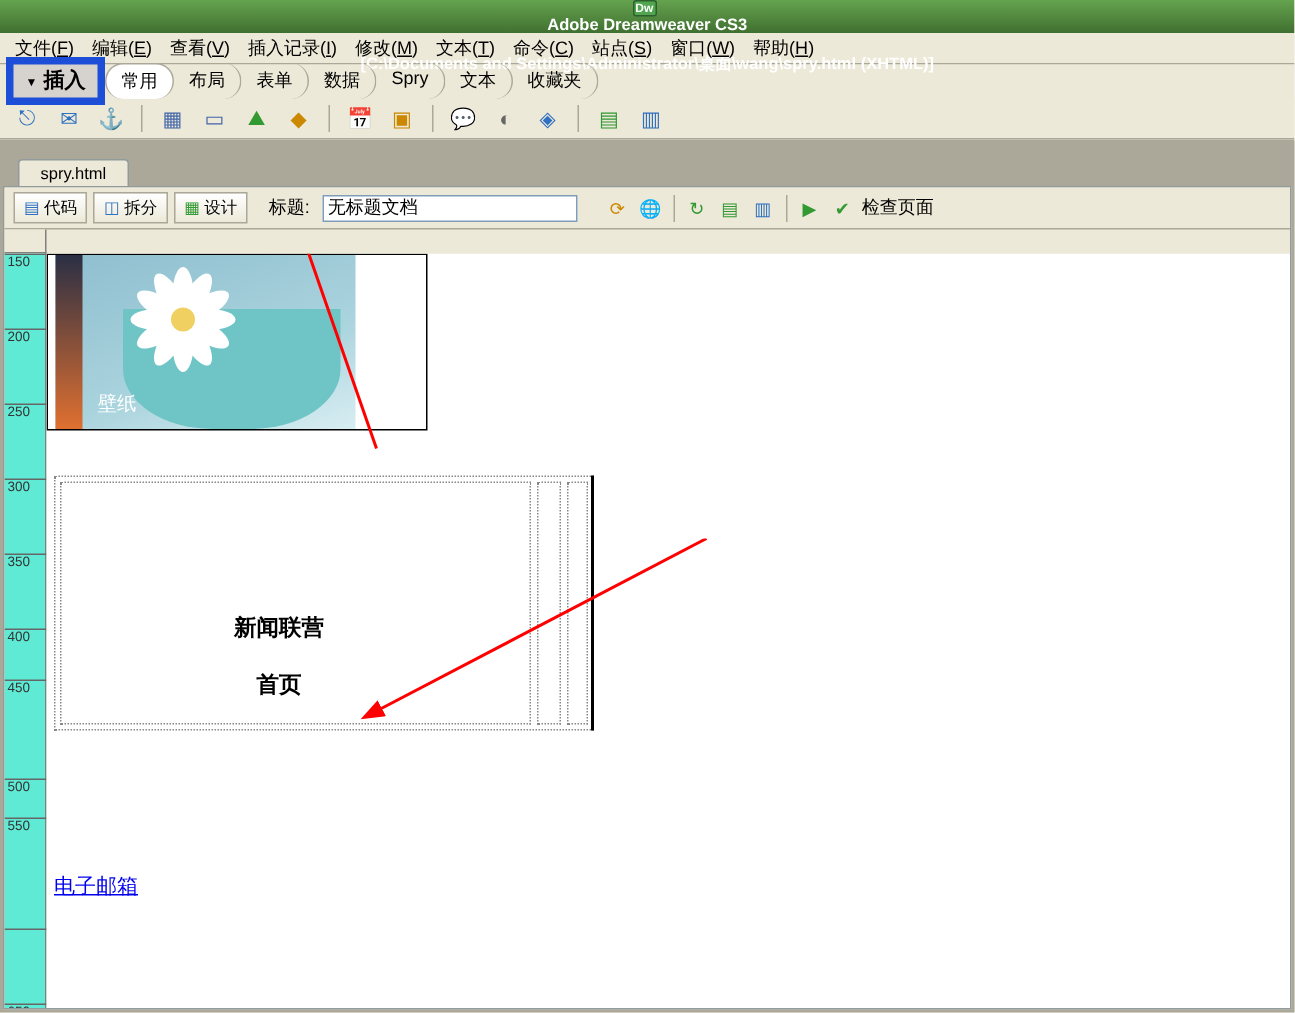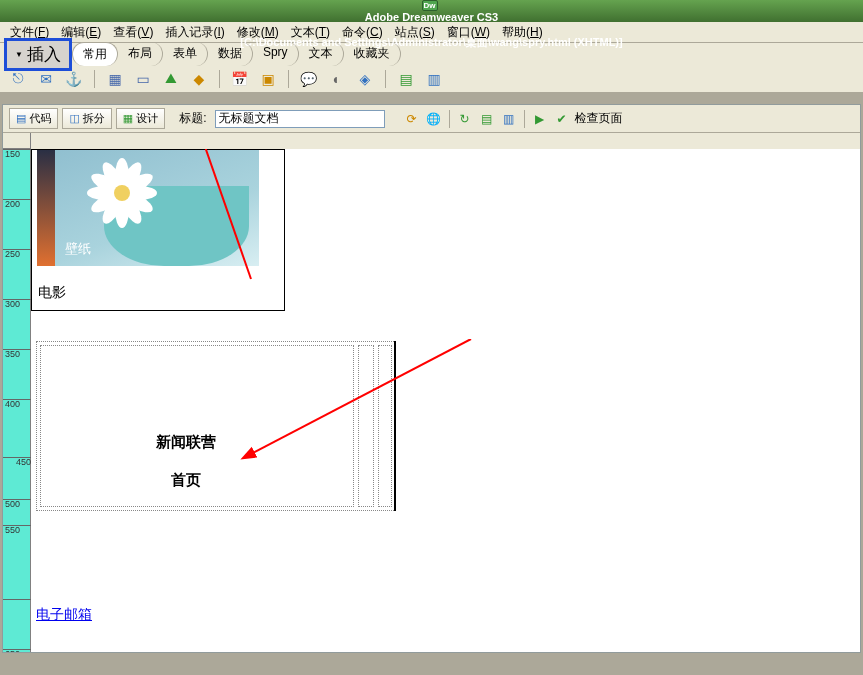--- a/index.html
+++ b/index.html
@@ -10,21 +10,21 @@
 .titlebar .dw-logo { width: 16px; height: 16px; background: #4FA64F; border: 1px solid #2d5f2d; display: flex; align-items: center; justify-content: center; font-size: 8px; margin-right: 4px; border-radius: 2px; }
 
 
 .menubar { background: #ECE9D8; height: 21px; display: flex; align-items: flex-start; padding: 0 4px; border-bottom: 1px solid #ACA899; }
 .menubar .menu-item { padding: 2px 6px; cursor: pointer; font-size: 12px; color: #000; }
 .menubar .menu-item u { text-decoration: underline; }
 
 
 .insert-bar { background: #ECE9D8; border-bottom: 1px solid #ACA899; }
 .insert-tabs { height: 22px; display: flex; align-items: center; padding-left: 4px; }
-.insert-label { background: #D6D3CE; padding: 2px 8px; font-size: 17px; border: 3px solid #1d4ed8; display:flex; align-items:center; gap:4px; }
+.insert-label { background: #D6D3CE; padding: 2px 8px; font-size: 14px; border: 5px solid #1d4ed8; display:flex; align-items:center; gap:4px;font-weight:bold; }
 .insert-label::before { content: "▼"; font-size: 8px; }
 .insert-tab { padding: 3px 10px; border-right: 1px solid #ACA899; font-size: 12px; cursor: pointer; border-radius: 12px; }
 .insert-tab.active { background: #fff; border: 1px solid #ACA899; border-bottom: none; }
 .insert-icons { height: 28px; background: #ECE9D8; display: flex; align-items: center; padding: 0 8px; gap: 8px; border-bottom: 1px solid #ACA899; }
 .tb-icon { width: 20px; height: 20px; display: flex; align-items: center; justify-content: center; cursor: pointer; font-size: 14px; border-radius:2px; }
 .tb-sep { width:1px; height:18px; background:#ACA899; margin:0 2px; }
 
 
 .doc-area { position: absolute; left: 0; right: 0; top: 94px; bottom: 0; background: #ACA899; padding-top: 10px; }
 .doc-tab-strip { height: 20px; display: flex; align-items: flex-end; padding-left: 12px; }
@@ -42,21 +42,21 @@
 .ruler-corner { width: 28px; height: 16px; background:#ECE9D8; border-right:1px solid #808080; border-bottom:1px solid #808080; }
 .ruler-h { height: 16px; background: #ECE9D8; border-bottom: 1px solid #808080; position: relative; overflow:hidden; font-size:9px; color:#333; }
 .ruler-v { width: 28px; background:#5eead4; border-right:1px solid #808080; position:relative; font-size:9px; color:#333; }
 .ruler-v .tick { position:absolute; left:0; width:28px; border-top:1px solid #666; text-align:left; padding-left:2px; line-height:9px; }
 .canvas-wrap { flex:1; display:flex; overflow:hidden; }
 .canvas-right { flex:1; display:flex; flex-direction:column; }
 .canvas { flex:1; background:#fff; position:relative; overflow:auto; }
 
 
 .spry-box { border: 1px solid #000; width: 254px; margin: 0 0 0 0; }
-.wallpaper { position: relative; width: 222px; height: 116px; margin: 0 0 0 5px; background: linear-gradient(160deg,#8fbecf 0%, #a9d3dd 60%, #d8eef2 100%); overflow:hidden; }
+.wallpaper { position: relative; width: 200px; height: 116px; margin: 0 0 0 5px; background: linear-gradient(160deg,#8fbecf 0%, #a9d3dd 60%, #d8eef2 100%); overflow:hidden; }
 .wallpaper::before { content:""; position:absolute; left:-18px; top:0; width:36px; height:100%; background:linear-gradient(#2a2f44,#e07030); }
 .cup { position:absolute; right:10px; bottom:0; width:145px; height:80px; background:#6fc5c5; border-radius: 0 0 60px 60px / 0 0 40px 40px; }
 .flower { position:absolute; left:50px; top:8px; width:70px; height:70px; }
 .flower .center { position:absolute; left:27px; top:27px; width:16px; height:16px; background:#f0d060; border-radius:50%; }
 .flower .petal { position:absolute; width:14px; height:30px; background:#fff; border-radius:50% 50% 50% 50% / 60% 60% 40% 40%; left:28px; top:0; transform-origin: 7px 35px; }
 .wallpaper .cap-text { position:absolute; left:28px; bottom:8px; color:#fff; font-size:13px; }
 .movie-label { padding: 18px 6px 8px; font-size: 14px; }
 
 .table-box { margin: 30px 0 0 5px; width: 360px; height: 170px; position:relative; }
 .table-box .outer { width:360px; height:170px; border:1px dotted #888; position:absolute; }
@@ -128,20 +128,23 @@
       <div class="tb-icon" style="color: rgb(48, 112, 192);">💬</div>
       <div class="tb-icon" style="color: rgb(102, 102, 102);">◐</div>
       <div class="tb-icon" style="color: rgb(48, 112, 192);">◈</div>
       <div class="tb-sep"></div>
       <div class="tb-icon" style="color: rgb(51, 153, 51);">▤</div>
       <div class="tb-icon" style="color: rgb(48, 112, 192);">▥</div>
     </div>
 </div>
 
 <div class="doc-area">
+  <div class="doc-tab-strip">
+    <div class="doc-tab">spry.html</div>
+  </div>
   <div class="doc-panel">
     <div class="doc-toolbar">
       <div class="btn">
           <span style="color:#3070c0">▤</span>
           <span>代码</span>
         </div>
       <div class="btn">
           <span style="color:#3070c0">◫</span>
           <span>拆分</span>
         </div>
@@ -169,21 +172,21 @@
       <div class="ruler-h" id="ruler-h"></div>
     </div>
     <div class="canvas-wrap">
       <div class="ruler-v" id="ruler-v">
           <div class="tick" style="top: 0px;">150</div>
           <div class="tick" style="top: 50px;">200</div>
           <div class="tick" style="top: 100px;">250</div>
           <div class="tick" style="top: 150px;">300</div>
           <div class="tick" style="top: 200px;">350</div>
           <div class="tick" style="top: 250px;">400</div>
-          <div class="tick" style="top: 308px; text-align: right;">450</div>
+          <div class="tick" style="top: 284px;">450</div>
           <div class="tick" style="top: 350px;">500</div>
           <div class="tick" style="top: 376px;">550</div>
           <div class="tick" style="top: 450px; padding-left: 35px;">600</div>
           <div class="tick" style="top: 500px;">650</div>
         </div>
       <div class="canvas-right">
         <div class="canvas">
 
           <div class="spry-box">
             <div class="wallpaper">
@@ -198,21 +201,20 @@
                 <div class="petal" style="transform:rotate(180deg)"></div>
                 <div class="petal" style="transform:rotate(210deg)"></div>
                 <div class="petal" style="transform:rotate(240deg)"></div>
                 <div class="petal" style="transform:rotate(270deg)"></div>
                 <div class="petal" style="transform:rotate(300deg)"></div>
                 <div class="petal" style="transform:rotate(330deg)"></div>
                 <div class="center"></div>
               </div>
               <div class="cap-text">壁纸</div>
             </div>
-            <div class="movie-label">电影</div>
           </div>
 
           <div class="table-box">
             <div class="outer"></div>
             <div class="inner-left"></div>
             <div class="inner-right-a"></div>
             <div class="inner-right-b"></div>
             <div class="divider"></div>
             <div class="headline">新闻联营</div>
             <div class="home">首页</div>

